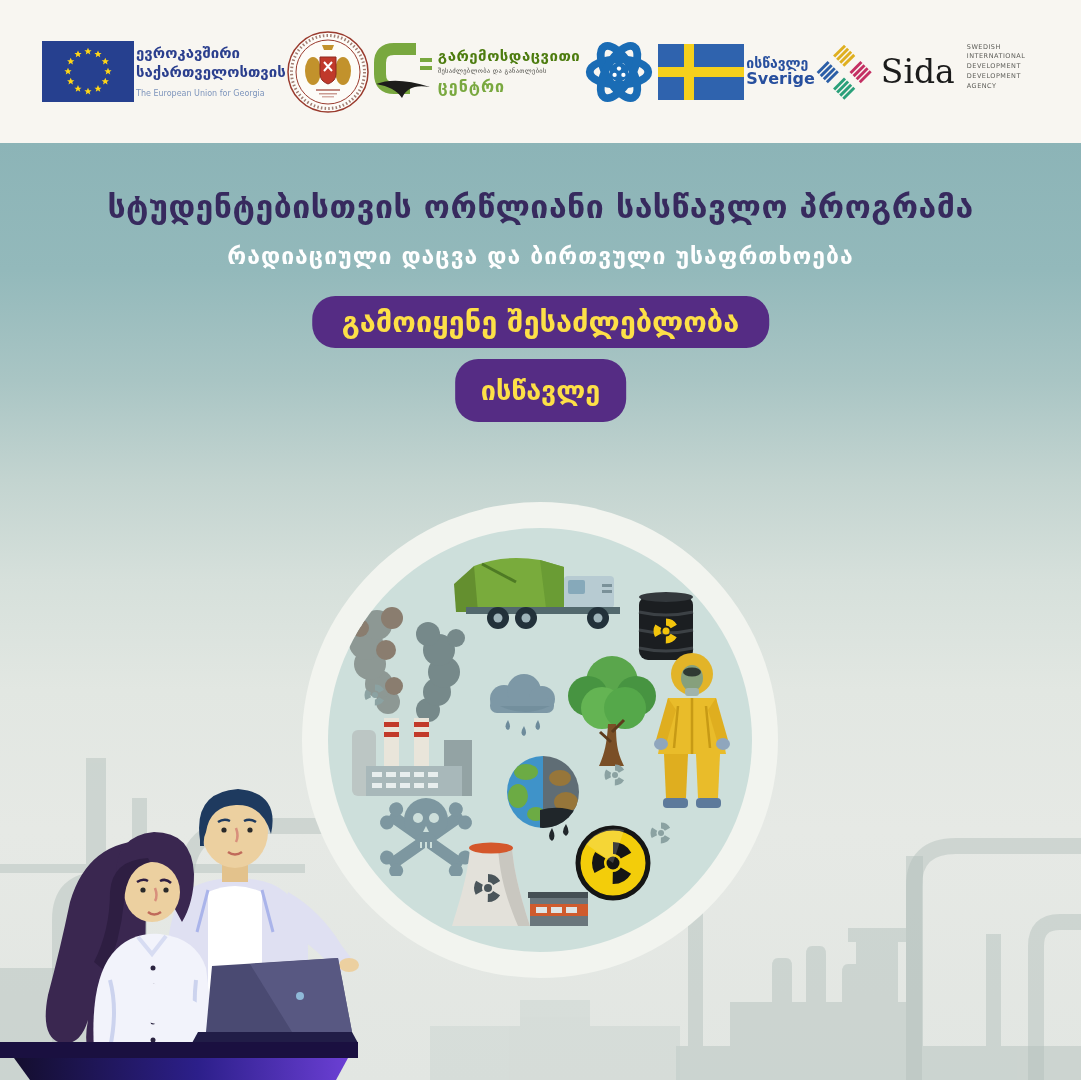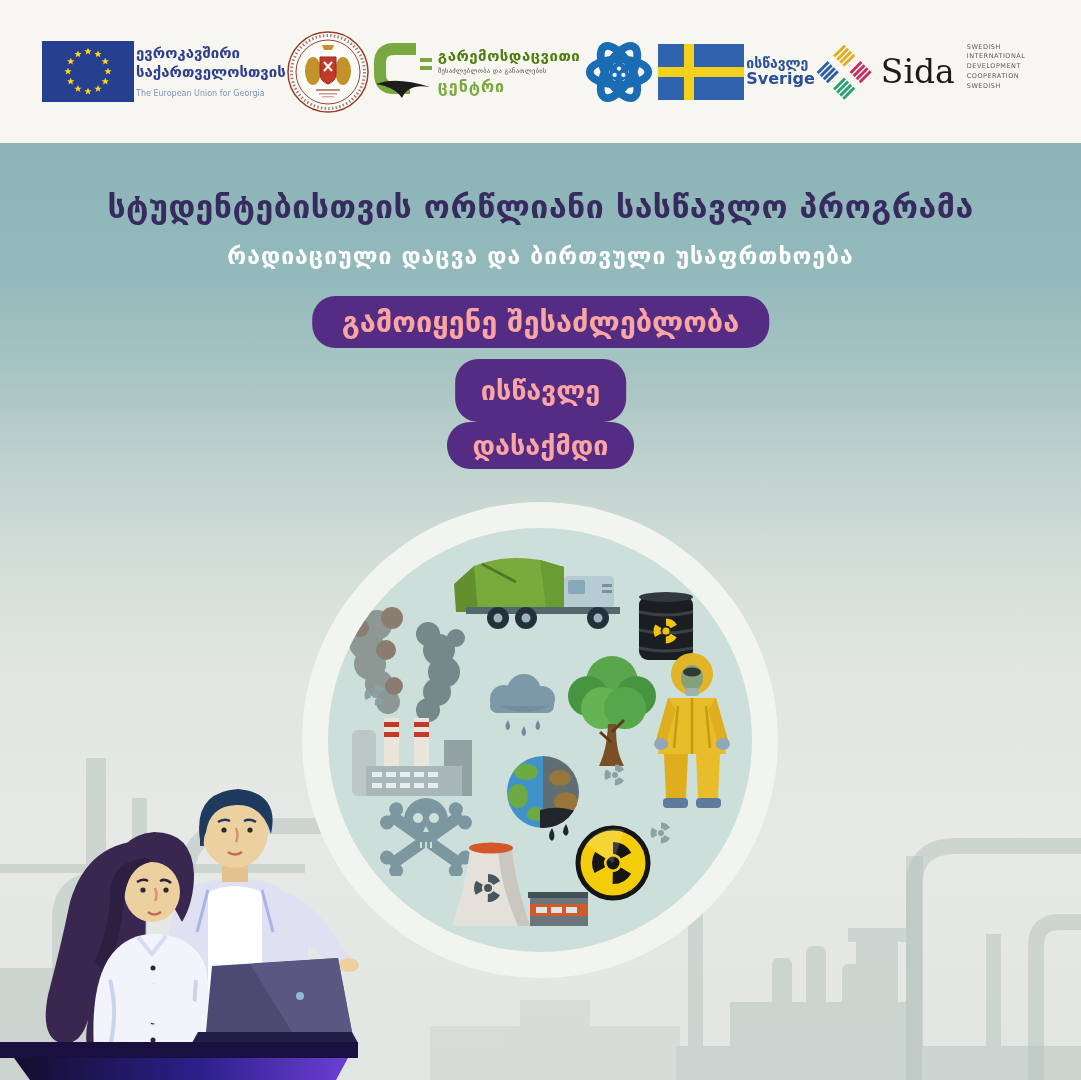--- a/index.html
+++ b/index.html
@@ -23,21 +23,21 @@
   .sweden-text .s2{font-size:16px;font-weight:bold;color:#274f9e;line-height:1.05;}
   .sida{display:flex;flex-direction:row;align-items:flex-start;gap:12px;}
   .sida-row{display:flex;align-items:center;gap:8px;}
   .sida-word{font-family:"DejaVu Serif",serif;font-size:33px;color:#1b1b1b;line-height:1;}
   .sida-cap{font-size:6.5px;color:#5c5c57;letter-spacing:.5px;line-height:1.5;}
   
   .headline{position:absolute;top:188px;left:0;width:100%;text-align:center;
     font-size:32px;font-weight:bold;color:#372a5e;letter-spacing:.5px;z-index:5;}
   .subtitle{position:absolute;top:243px;left:0;width:100%;text-align:center;
     font-size:23px;font-weight:bold;color:#ffffff;letter-spacing:1px;z-index:5;}
-  .badge{position:absolute;left:50%;transform:translateX(-50%);background:#552c84;color:#fca5a5;
+  .badge{position:absolute;left:50%;transform:translateX(-50%);background:#552c84;color:#fde047;
     font-weight:bold;border-radius:23px;white-space:nowrap;z-index:5;text-align:left;}
   .b1{top:296px;font-size:29px;padding:9px 30px;}
   .b2{top:359px;font-size:27px;padding:16px 26px;}
   .b3{top:422px;font-size:27px;padding:8px 26px;}
   
   .ring{position:absolute;left:302px;top:502px;width:476px;height:476px;border-radius:50%;
     background:#f2f4ef;z-index:2;}
   .inner{position:absolute;left:328px;top:528px;width:424px;height:424px;border-radius:50%;
     background:#cddfdb;overflow:hidden;z-index:3;}
   .inner svg{position:absolute;}
@@ -299,21 +299,20 @@
           <circle r="3" fill="#8ba2a2"></circle>
       <circle r="7.5" fill="none" stroke="#8ba2a2" stroke-width="6" stroke-dasharray="7.85 7.85" transform="rotate(-90)"></circle>
         </g>
     </svg>
   </div>
 
   <div class="headline">სტუდენტებისთვის ორწლიანი სასწავლო პროგრამა</div>
   <div class="subtitle">რადიაციული დაცვა და ბირთვული უსაფრთხოება</div>
   <div class="badge b1">გამოიყენე შესაძლებლობა</div>
   <div class="badge b2">ისწავლე</div>
-  <div class="badge b3">დასაქმდი</div>
 
   <svg class="people" width="400" height="300" viewBox="0 0 400 300">
     <defs>
       <linearGradient id="deskg" x1="0" y1="0" x2="1" y2="0">
         <stop offset="0" stop-color="#140e2e"></stop>
         <stop offset="0.55" stop-color="#2c1f8a"></stop>
         <stop offset="1" stop-color="#6b3fd4"></stop>
       </linearGradient>
     </defs>
 
@@ -471,18 +470,18 @@
             <rect x="-8" y="-8" width="3" height="16"></rect>
               <rect x="-3.5" y="-8" width="3" height="16"></rect>
             <rect x="1" y="-8" width="3" height="16"></rect>
               <rect x="5.5" y="-8" width="3" height="16"></rect>
           </g>
         </svg>
         <div class="sida-word">Sida</div>
       </div>
       <div class="sida-cap">
         <div>SWEDISH INTERNATIONAL DEVELOPMENT</div>
-        <div>COOPERATION SWEDISH</div>
+        <div>DEVELOPMENT AGENCY</div>
       </div>
     </div>
 
   </div>
 </div>
 
 </body></html>

